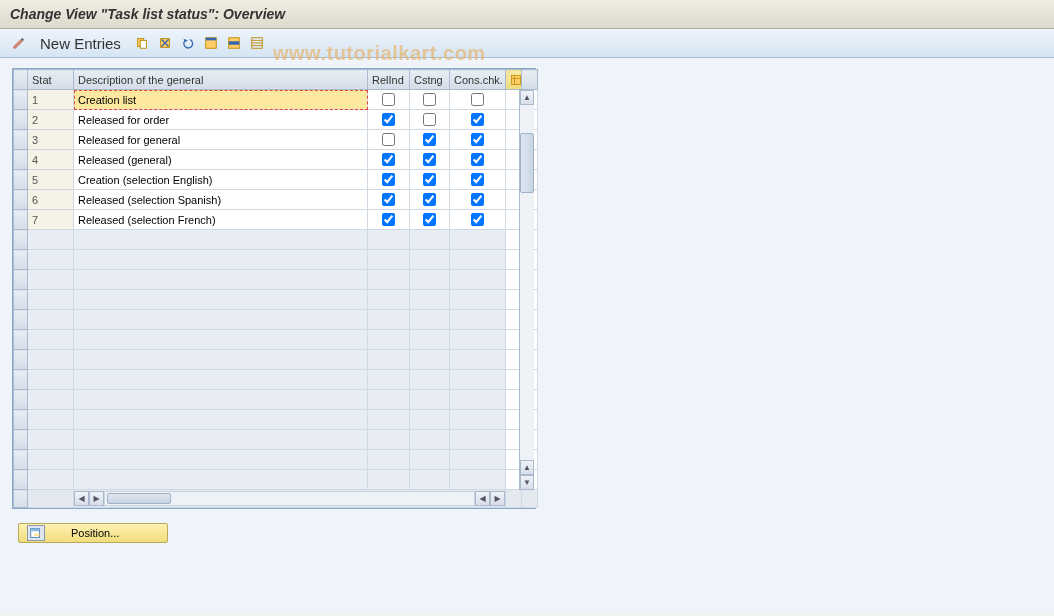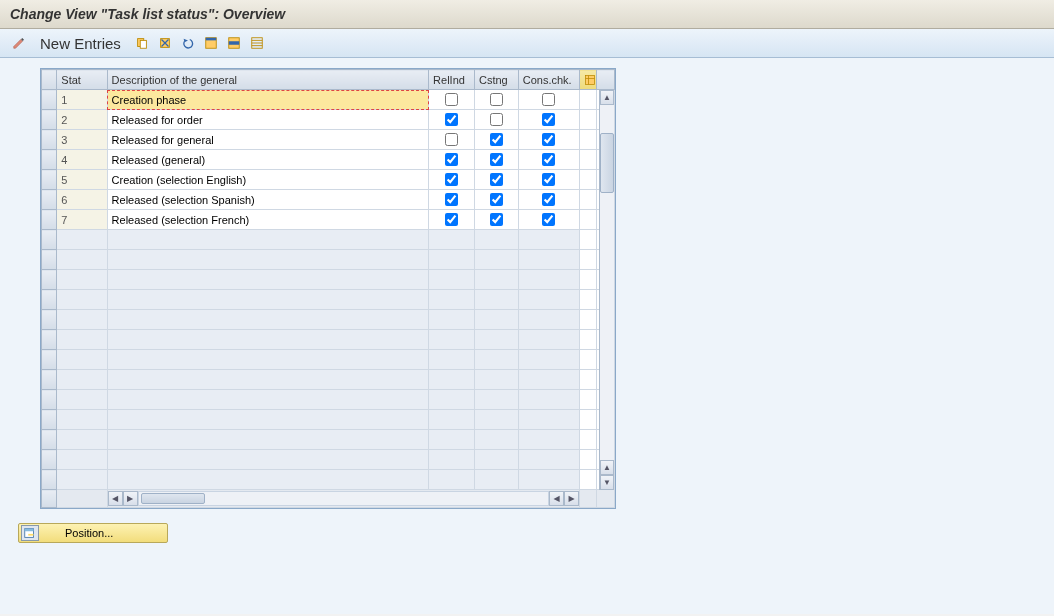--- a/index.html
+++ b/index.html
@@ -45,23 +45,22 @@
       color: #333;
     }
     .content-area {
       background: #eef4fa;
       padding: 10px 4px 8px 12px;
       height: calc(100% - 60px);
     }
     .table-container {
       border: 1px solid #8aa8c8;
       background: white;
-      width: 576px;
+      width: 524px;
       position: relative;
-      margin-left: 28px;
     }
     .grid {
       border-collapse: collapse;
       width: 100%;
       table-layout: fixed;
     }
     .grid th {
       background: linear-gradient(to bottom, #e8edf4, #d4dde8);
       border: 1px solid #aab9cb;
       padding: 3px 4px;
@@ -181,21 +180,21 @@
       color: #333;
       margin: 12px 0 0 360px;
     }
     .position-btn {
       display: inline-flex;
       align-items: center;
       margin: 14px 0 0 6px;
       background: linear-gradient(to bottom, #fdf2b3, #f2dd7c);
       border: 1px solid #b8a85a;
       border-radius: 2px;
-      padding: 2px 6px 2px 2px;
+      padding: 2px 6px 2px 8px;
       cursor: pointer;
       min-width: 150px;
       height: 20px;
       font-size: 11px;
     }
     .position-btn .icon-box {
       width: 18px; height: 16px;
       background: #dfe6ef;
       border: 1px solid #8899aa;
       margin-right: 26px;
@@ -258,20 +257,21 @@
       </svg>
   </span>
   <span class="toolbar-btn">
     <svg class="icon-svg" viewBox="0 0 16 16">
         <rect x="2" y="2" width="12" height="12" fill="none" stroke="#b80"></rect>
         <line x1="2" y1="5" x2="14" y2="5" stroke="#b80"></line>
         <line x1="2" y1="8" x2="14" y2="8" stroke="#b80"></line>
         <line x1="2" y1="11" x2="14" y2="11" stroke="#b80"></line>
       </svg>
   </span>
+  <span class="watermark">www.tutorialkart.com</span>
 </div>
 
 <div class="content-area">
   <div class="table-container">
     <table class="grid">
       <colgroup>
         <col class="col-rowsel">
           <col class="col-stat">
           <col class="col-desc">
         <col class="col-relind">
@@ -295,21 +295,21 @@
                 <line x1="6" y1="2" x2="6" y2="14" stroke="#b80"></line>
               </svg>
           </th>
           <th class="scroll-col"></th>
         </tr>
       </thead>
       <tbody id="table-body">
           <tr>
             <td class="row-sel-cell"></td>
             <td class="stat-cell">1</td>
-            <td class="desc-cell active-cell">Creation phase</td>
+            <td class="desc-cell active-cell">Creation list</td>
             <td class="cb-cell"><input type="checkbox" class="cb" style=""></td>
             <td class="cb-cell"><input type="checkbox" class="cb" style=""></td>
             <td class="cb-cell"><input type="checkbox" class="cb" style=""></td>
             <td class="scroll-col"></td>
             <td class="scroll-col"></td>
           </tr>
           <tr>
             <td class="row-sel-cell"></td>
             <td class="stat-cell">2</td>
             <td class="desc-cell">Released for order</td>

